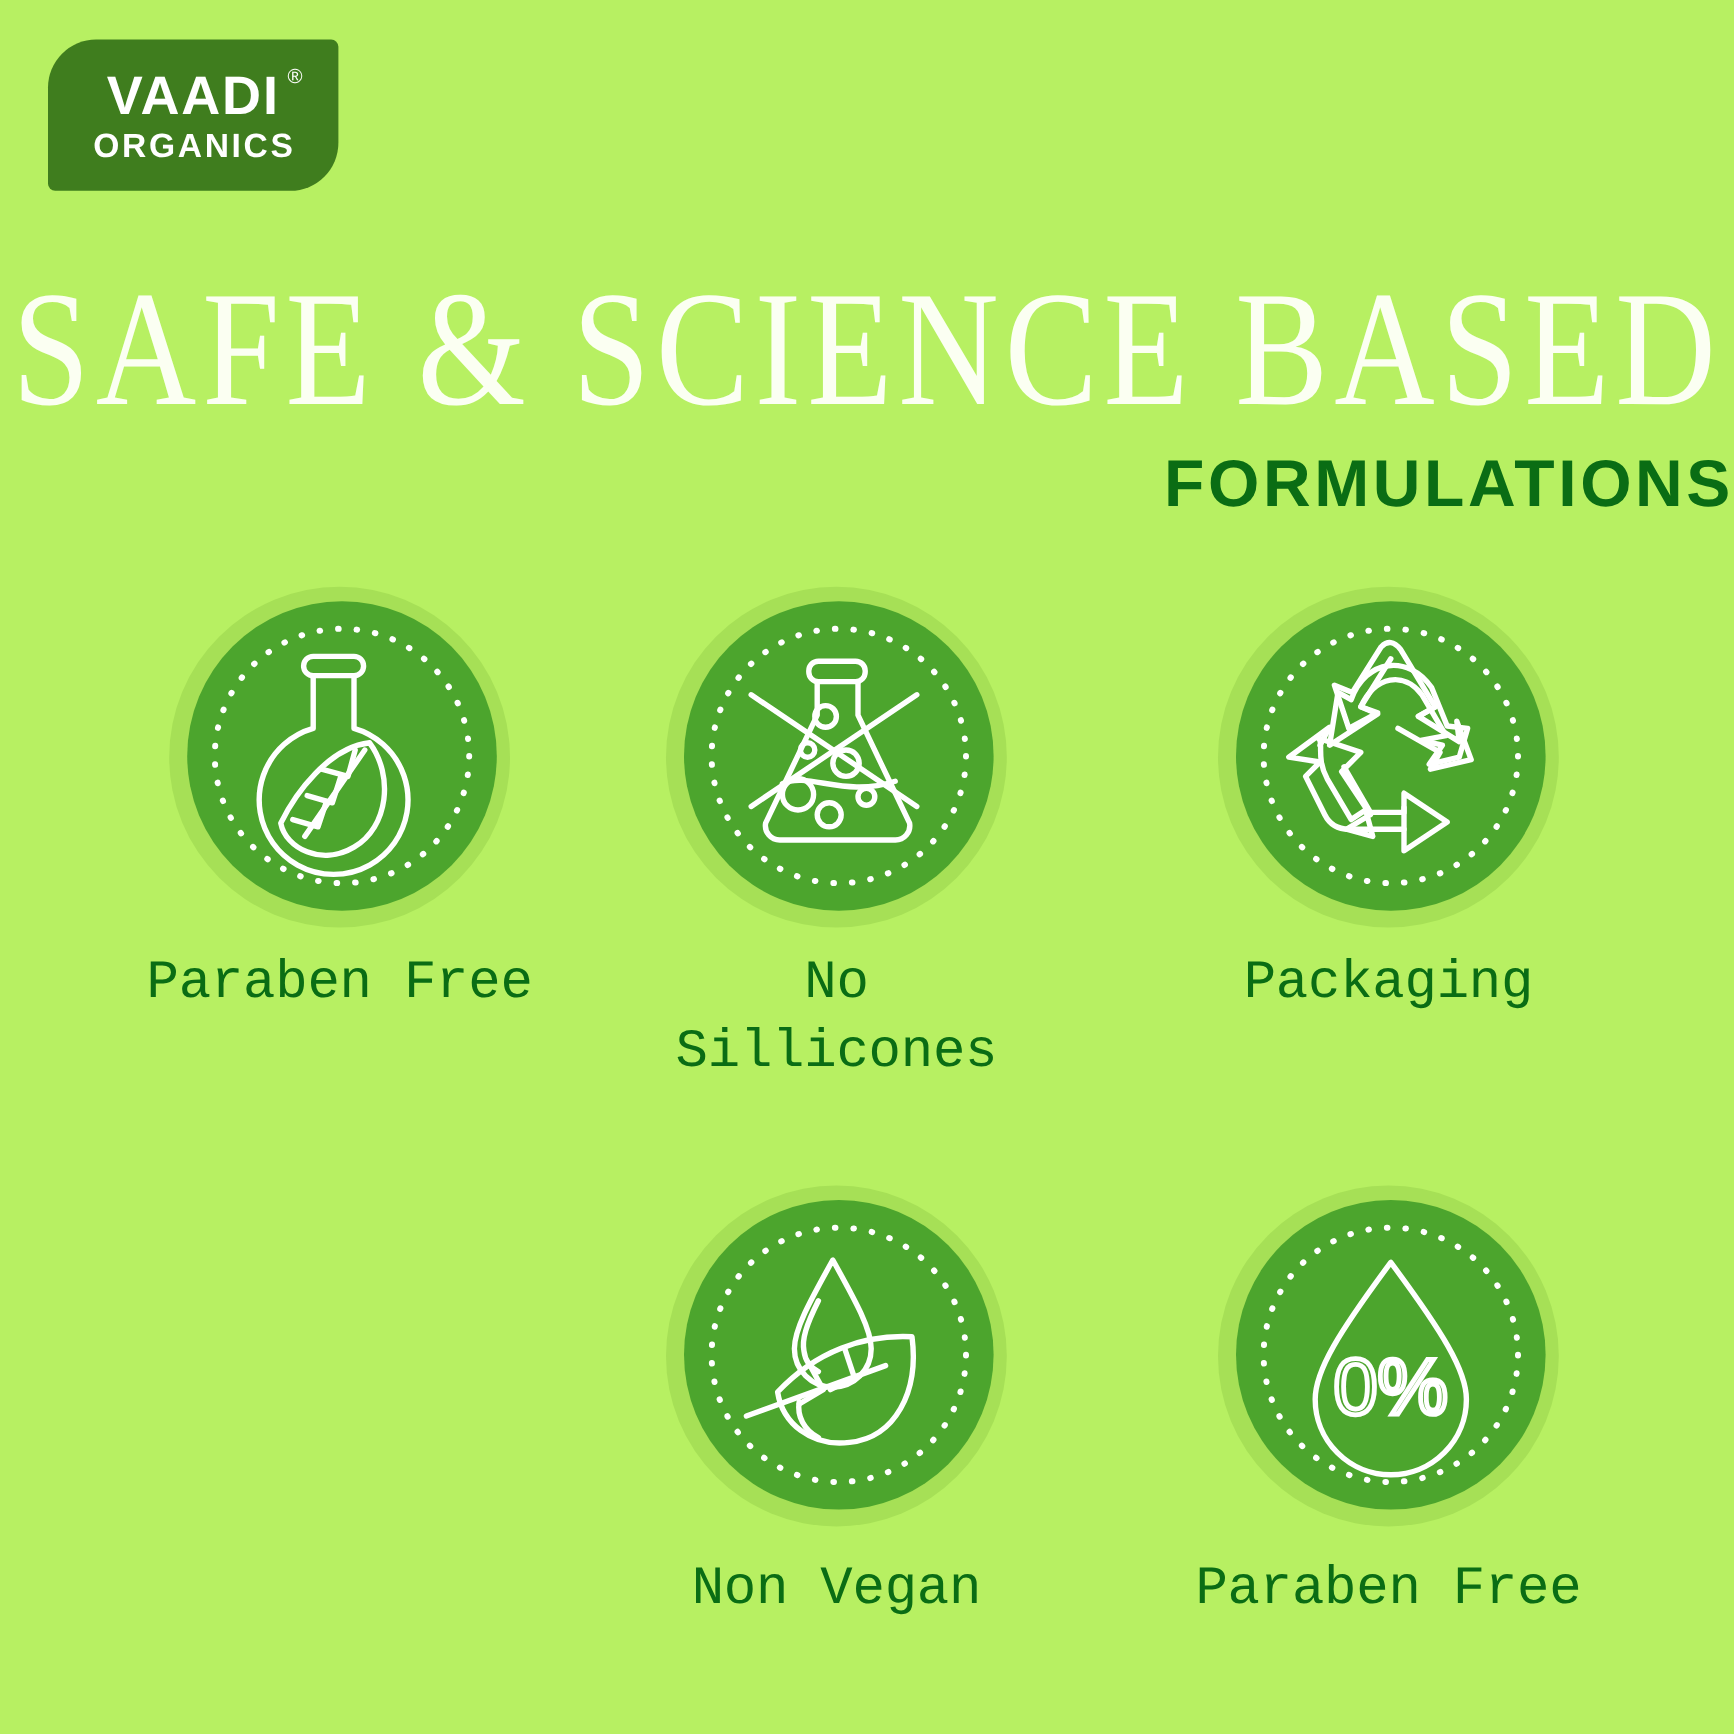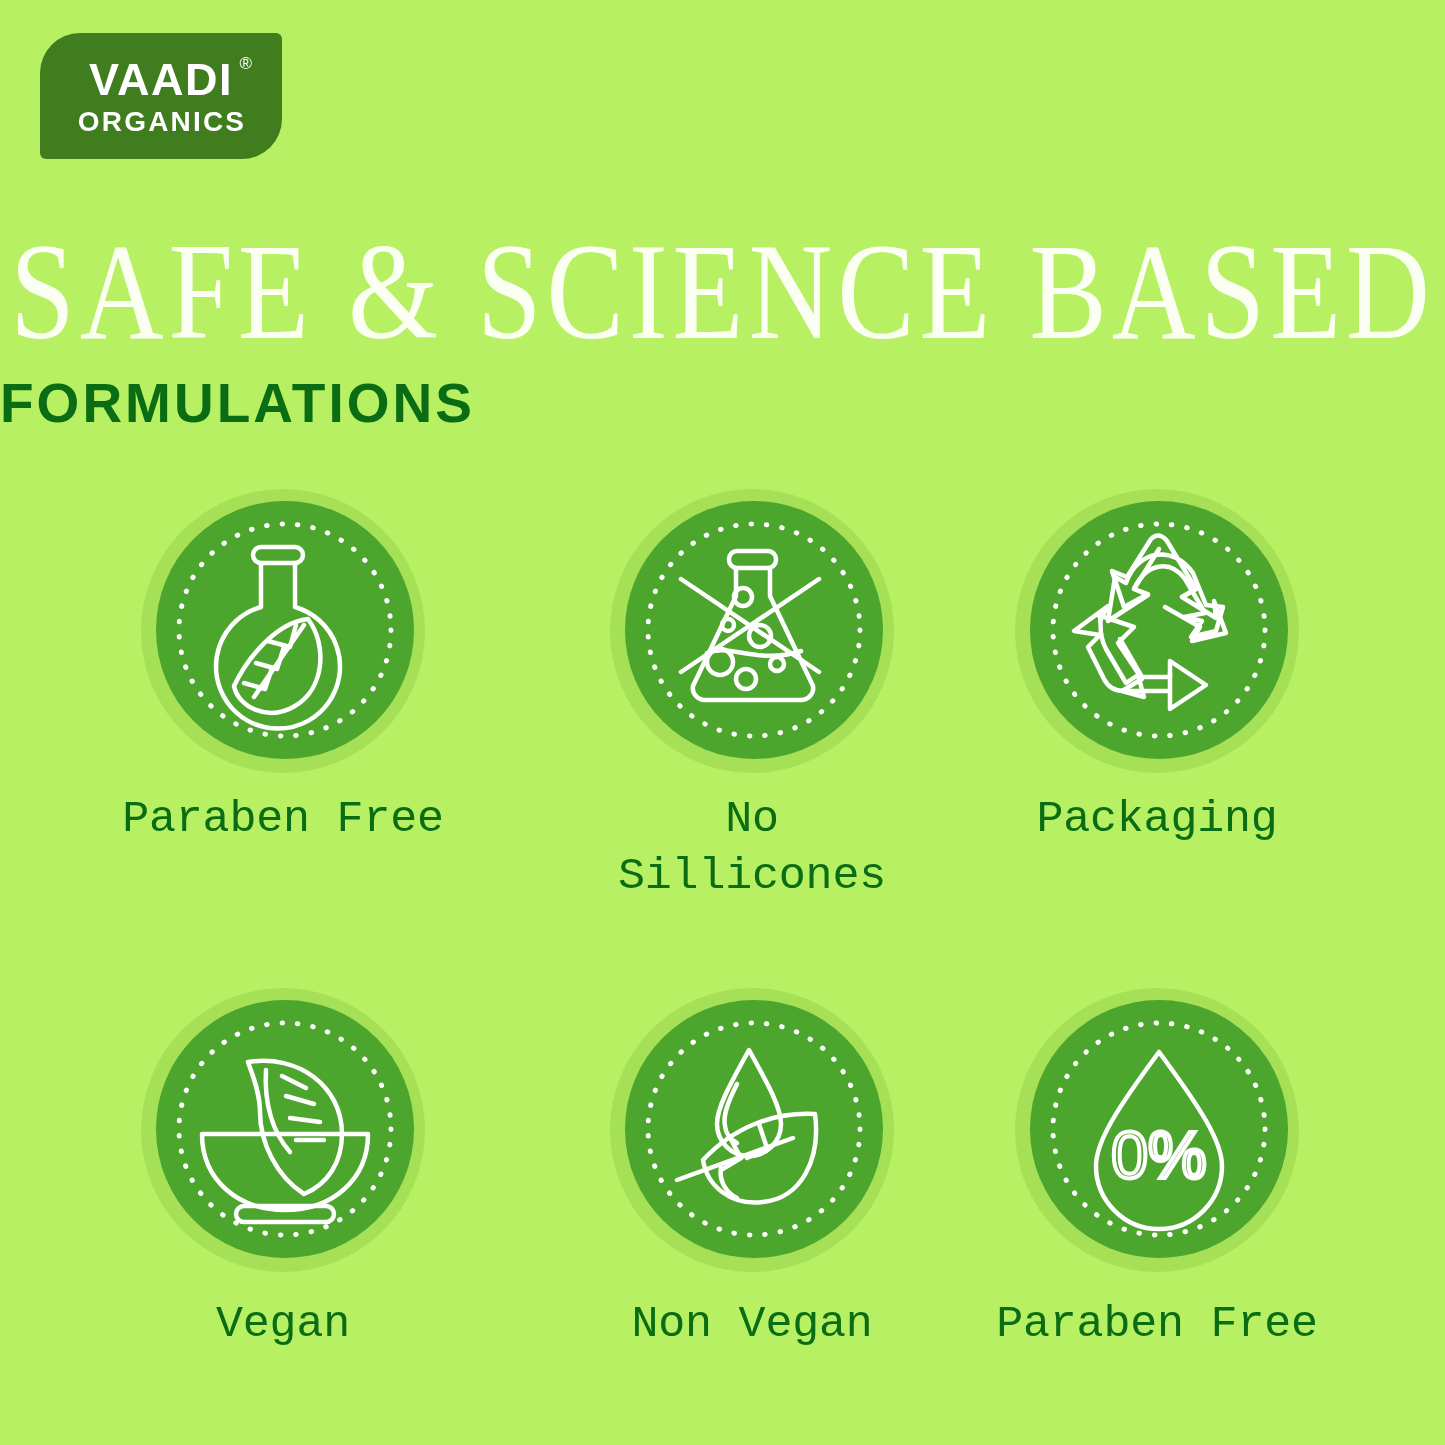--- a/index.html
+++ b/index.html
@@ -88,40 +88,40 @@
     color: #fbfff2;
     transform: scaleY(1.18);
     transform-origin: center top;
     white-space: nowrap;
   }
   #subheadline {
     position: absolute;
     left: 0;
     top: 374px;
     width: 1445px;
-    text-align: left;
+    text-align: right;
     font-family: "Liberation Sans", sans-serif;
     font-weight: bold;
     font-size: 55px;
     line-height: 58px;
     letter-spacing: 3px;
     color: #0a6d14;
     white-space: nowrap;
   }
 
   
   .badge-cell {
     position: absolute;
     width: 330px;
     text-align: center;
   }
   .badge-cell.row1 { top: 489px; }
   .badge-cell.row2 { top: 988px; }
   .badge-cell.col1 { left: 118px; }
-  .badge-cell.col2 { left: 587px; }
+  .badge-cell.col2 { left: 532px; }
   .badge-cell.col3 { left: 992px; }
 
   .medallion {
     position: relative;
     width: 284px;
     height: 284px;
     margin: 0 auto;
   }
   .halo {
     position: absolute;
@@ -238,39 +238,20 @@
           <path d="M70 120 L78 105 L44 130 L70 134 L58 146 L74 178 Q80 190 94 190 L140 190 L140 172"></path>
           <path d="M140 190 L140 208 L176 184 L140 160 L140 176 L112 176 L90 138"></path>
         </g>
       </svg>
     </div>
     <div class="badge-label">
       <div>Packaging</div>
     </div>
   </div>
 
-  <div class="badge-cell row2 col1">
-    <div class="medallion">
-      <div class="halo"></div>
-      <div class="disc"></div>
-      <svg viewBox="0 0 258 258">
-        <circle cx="129" cy="129" r="106" fill="none" stroke="#ffffff" stroke-width="5" stroke-linecap="round" stroke-dasharray="0.5 15"></circle>
-        <g fill="none" stroke="#ffffff" stroke-width="4.5" stroke-linecap="round" stroke-linejoin="round">
-
-          <path d="M92 62 C142 54 186 86 186 134 C186 162 172 184 148 194 C120 176 104 142 104 112 C104 92 96 74 92 62 Z"></path>
-          <path d="M110 70 C108 102 116 132 134 152"></path>
-          <path d="M150 88 L126 76 M158 104 L130 96 M164 122 L134 118 M168 140 L140 140"></path>
-
-          <path d="M46 134 L212 134 C212 180 176 210 129 210 C82 210 46 180 46 134 Z"></path>
-          <rect x="80" y="206" width="98" height="16" rx="8"></rect>
-        </g>
-      </svg>
-    </div>
-    <div class="badge-label">Vegan</div>
-  </div>
 
   <div class="badge-cell row2 col2">
     <div class="medallion">
       <div class="halo"></div>
       <div class="disc"></div>
       <svg viewBox="0 0 258 258">
         <circle cx="129" cy="129" r="106" fill="none" stroke="#ffffff" stroke-width="5" stroke-linecap="round" stroke-dasharray="0.5 15"></circle>
         <g fill="none" stroke="#ffffff" stroke-width="4.5" stroke-linecap="round" stroke-linejoin="round">
 
           <path d="M124 50 C104 86 92 108 92 124 A32 32 0 0 0 156 124 C156 108 144 86 124 50 Z"></path>

